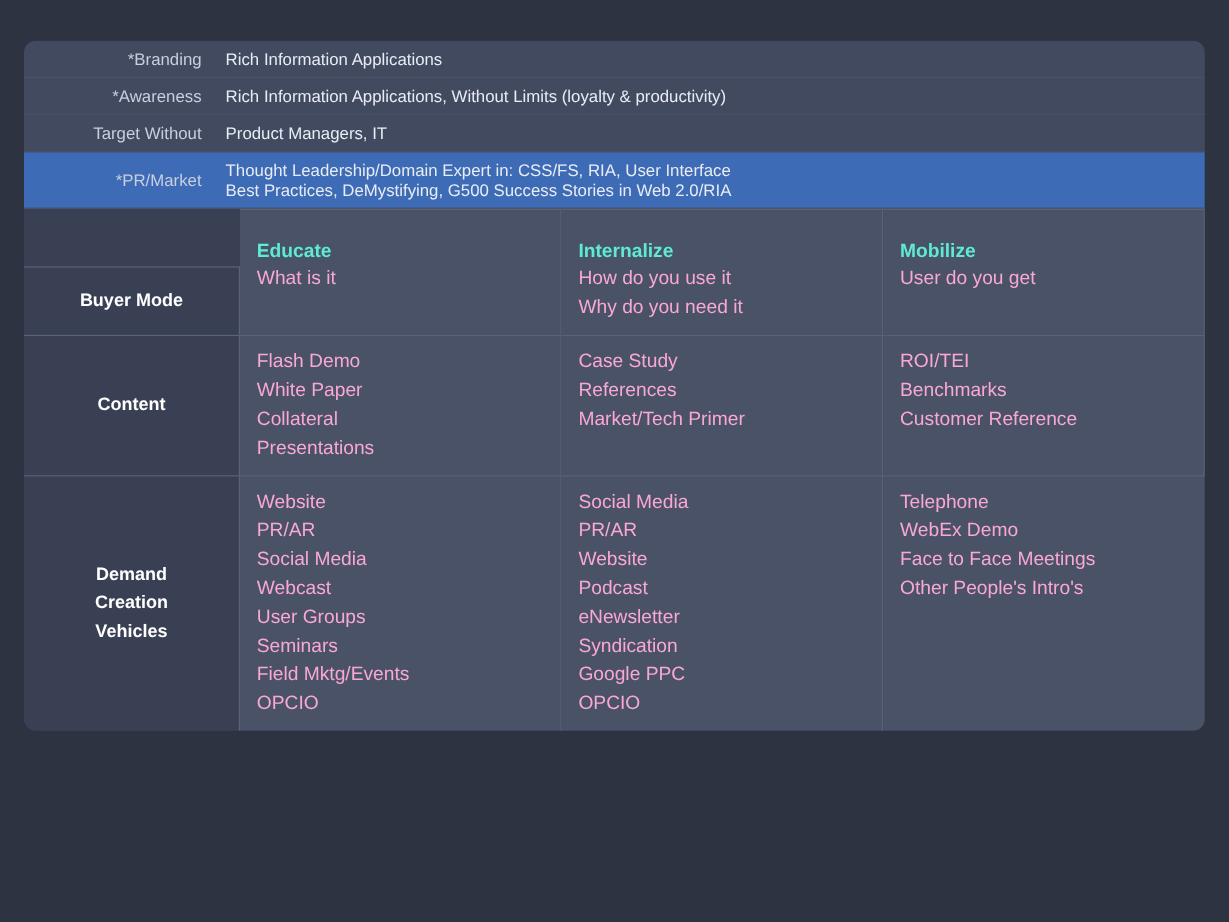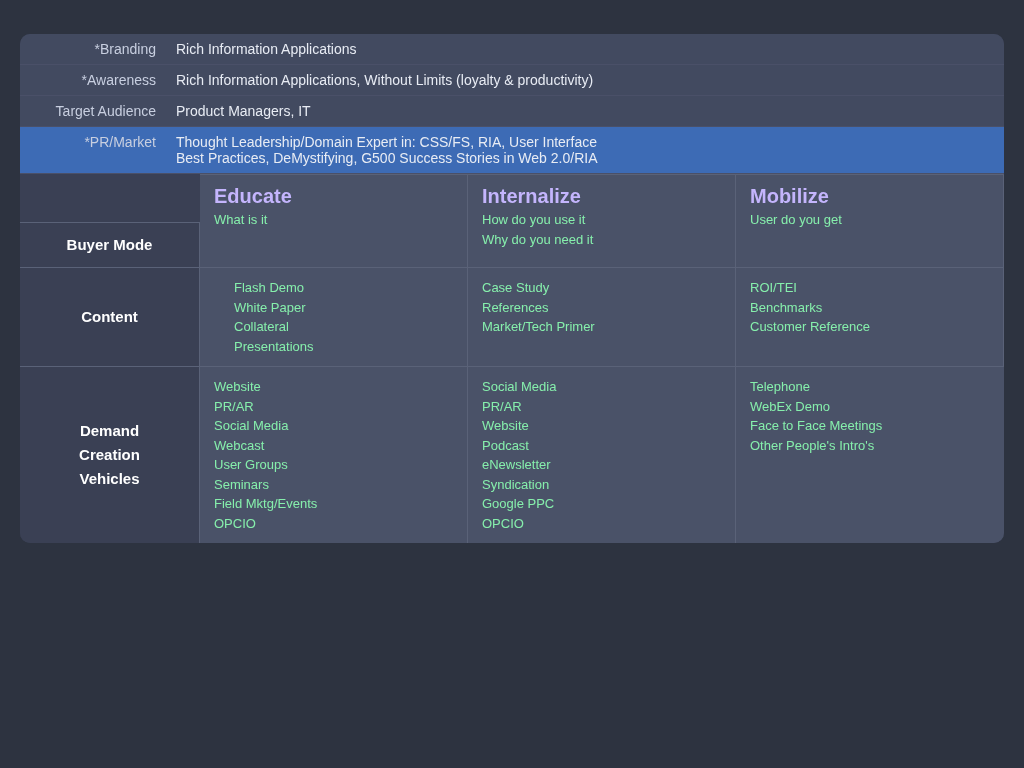--- a/index.html
+++ b/index.html
@@ -26,22 +26,22 @@
       background: #3a4054;
       border-radius: 10px;
       overflow: hidden;
     }
     
     .info-rows {
       width: 100%;
     }
     .info-row {
       display: flex;
-      align-items: flex-start;
-      padding: 7px 16px;
+      align-items: center;
+      padding: 7px 28px;
       border-bottom: 1px solid #4a5068;
     }
     .info-row.pr-media {
       background: #3d6bb5;
     }
     .info-row:not(.pr-media) {
       background: #424a60;
     }
     .info-label {
       color: #c8cfe0;
@@ -67,27 +67,28 @@
       padding: 10px 14px;
       border-top: 1px solid #5a6278;
       border-right: 1px solid #5a6278;
       vertical-align: top;
     }
     .grid-cell:last-child {
       border-right: none;
     }
     .cell-title {
       font-weight: bold;
-      font-size: 20px;
-      color: #c4b5fd;
+      font-size: 16px;
+      color: #5eead4;
       margin-bottom: 2px;
+      margin-top: 16px;
     }
     .cell-sub {
-      color: #86efac;
-      font-size: 13px;
+      color: #f9a8d4;
+      font-size: 16px;
       line-height: 1.5;
     }
     .row-label-cell {
       background: #3a4054;
       color: white;
       font-weight: bold;
       font-size: 15px;
       display: flex;
       align-items: center;
       justify-content: center;
@@ -107,21 +108,21 @@
   <div class="info-rows" id="info-rows">
       <div class="info-row">
         <span class="info-label">*Branding</span>
         <span class="info-value" style="white-space: pre-line;">Rich Information Applications</span>
       </div>
       <div class="info-row">
         <span class="info-label">*Awareness</span>
         <span class="info-value" style="white-space: pre-line;">Rich Information Applications, Without Limits (loyalty &amp; productivity)</span>
       </div>
       <div class="info-row">
-        <span class="info-label">Target Audience</span>
+        <span class="info-label">Target Without</span>
         <span class="info-value" style="white-space: pre-line;">Product Managers, IT</span>
       </div>
       <div class="info-row pr-media">
         <span class="info-label">*PR/Market</span>
         <span class="info-value" style="white-space: pre-line;">Thought Leadership/Domain Expert in: CSS/FS, RIA, User Interface
 Best Practices, DeMystifying, G500 Success Stories in Web 2.0/RIA</span>
       </div>
     </div>
   <div class="main-grid" id="main-grid">
       <div class="row-label-cell" style="white-space: pre-line; margin-top: 48px;">Buyer Mode</div>
@@ -133,21 +134,21 @@
         <div class="cell-title">Internalize</div>
         <div class="cell-sub" style="white-space: pre-line;">How do you use it
 Why do you need it</div>
       </div>
       <div class="grid-cell">
         <div class="cell-title">Mobilize</div>
         <div class="cell-sub" style="white-space: pre-line;">User do you get</div>
       </div>
       <div class="row-label-cell" style="white-space: pre-line;">Content</div>
       <div class="grid-cell">
-        <div class="cell-sub" style="white-space: pre-line; margin-left: 20px;">Flash Demo
+        <div class="cell-sub" style="white-space: pre-line;">Flash Demo
 White Paper
 Collateral
 Presentations</div>
       </div>
       <div class="grid-cell">
         <div class="cell-sub" style="white-space: pre-line;">Case Study
 References
 Market/Tech Primer</div>
       </div>
       <div class="grid-cell">

